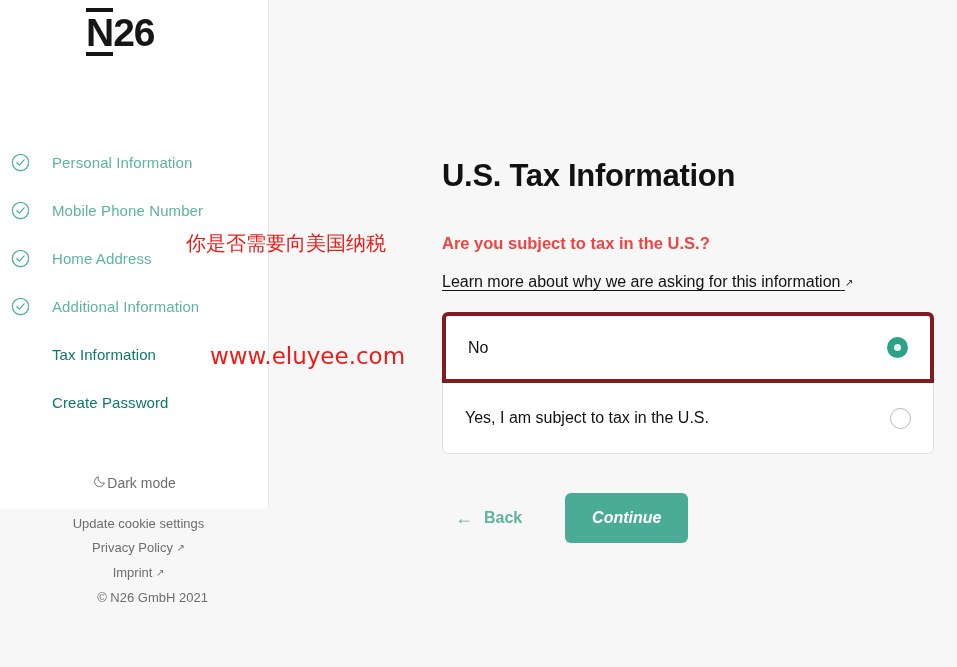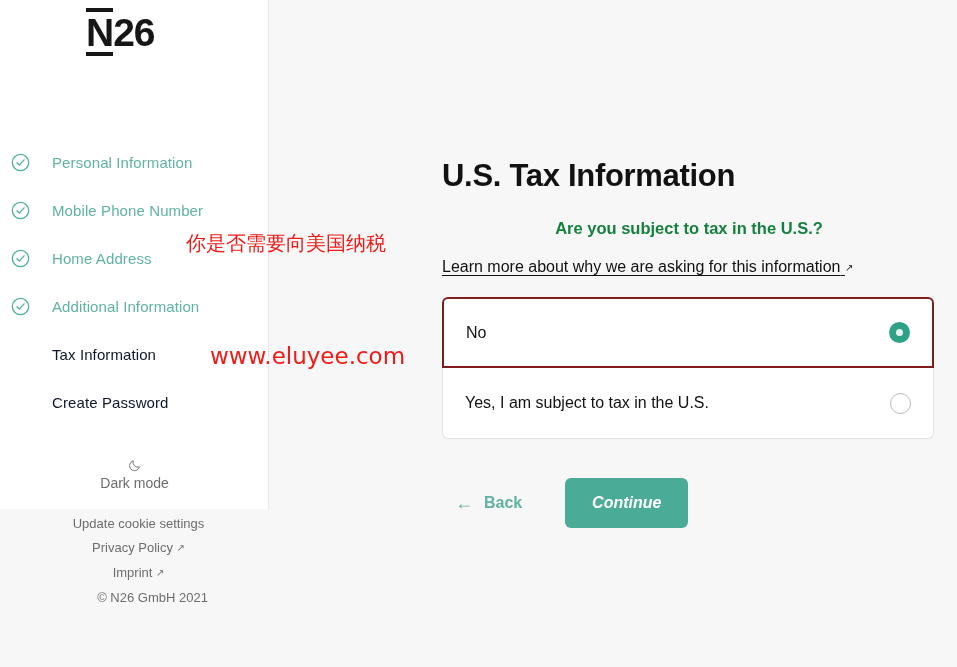--- a/index.html
+++ b/index.html
@@ -33,21 +33,21 @@
     line-height: 0.95;
   }
   .steps { position: absolute; left: 0; top: 138px; width: 269px; }
   .step {
     display: flex; align-items: center;
     height: 48px; padding-left: 11px;
   }
   .step .ico { width: 41px; flex: 0 0 41px; display: flex; align-items: center; }
   .step .lbl { font-size: 15px; letter-spacing: .1px; }
   .step.done .lbl { color: #5fb3a1; }
-  .step.todo .lbl { color: #0f172a; text-align: right; }
+  .step.todo .lbl { color: #0f766e; text-align: right; }
   .step.todo { padding-left: 52px; }
   .check-icon { display: block; }
 
   .footer-links {
     position: absolute; left: 0; top: 512px; width: 269px;
     text-align: center;
   }
   .footer-links a {
     display: block;
     font-size: 13px; color: #6d6d6d;
@@ -56,35 +56,35 @@
     padding-left: 8px;
   }
   .footer-links .copy {
     font-size: 13px; color: #6d6d6d; line-height: 24px; padding-left: 36px;
   }
   .arr { font-size: 10px; display: inline-block; transform: translateY(-1px); }
 
   .darkmode {
     position: absolute; left: 0; bottom: 18px; width: 269px;
     display: flex; align-items: center; justify-content: center;
-    gap: 0; font-size: 14px; color: #6d6d6d; cursor: pointer; flex-direction: column;
+    gap: 0; font-size: 14px; color: #6d6d6d; cursor: pointer;
   }
 
   
   .main { flex: 1; position: relative; background: #f7f7f7; }
   .content { position: absolute; left: 173px; top: 0; width: 494px; }
 
   .page-title {
     margin-top: 158px;
     font-size: 31px; font-weight: 700; color: #121212;
     letter-spacing: -.3px;
   }
   .question {
-    margin-top: 25px;
-    font-size: 16.5px; font-weight: 700; color: #15803d; text-align: center;
+    margin-top: 40px;
+    font-size: 16.5px; font-weight: 700; color: #ef4444;
   }
   .learn-more {
     display: inline-block; margin-top: 20px;
     font-size: 16px; color: #121212;
     text-decoration: underline; text-underline-offset: 3px;
     cursor: pointer;
   }
 
   .options {
     margin-top: 21px;
@@ -93,21 +93,21 @@
   }
   .opt {
     display: flex; align-items: center; justify-content: space-between;
     background: #ffffff;
     padding: 0 22px;
     height: 71px;
     cursor: pointer;
   }
   .opt .txt { font-size: 16px; color: #121212; }
   .opt.selected {
-    border: 2px solid #7f1d1d;
+    border: 4px solid #7f1d1d;
     border-radius: 6px 6px 0 0;
   }
   .opt.unselected {
     border: 1px solid #e2e2e2;
     border-top: none;
     border-radius: 0 0 6px 6px;
   }
   .radio-on {
     width: 21px; height: 21px; border-radius: 50%;
     background: #2ea287;

